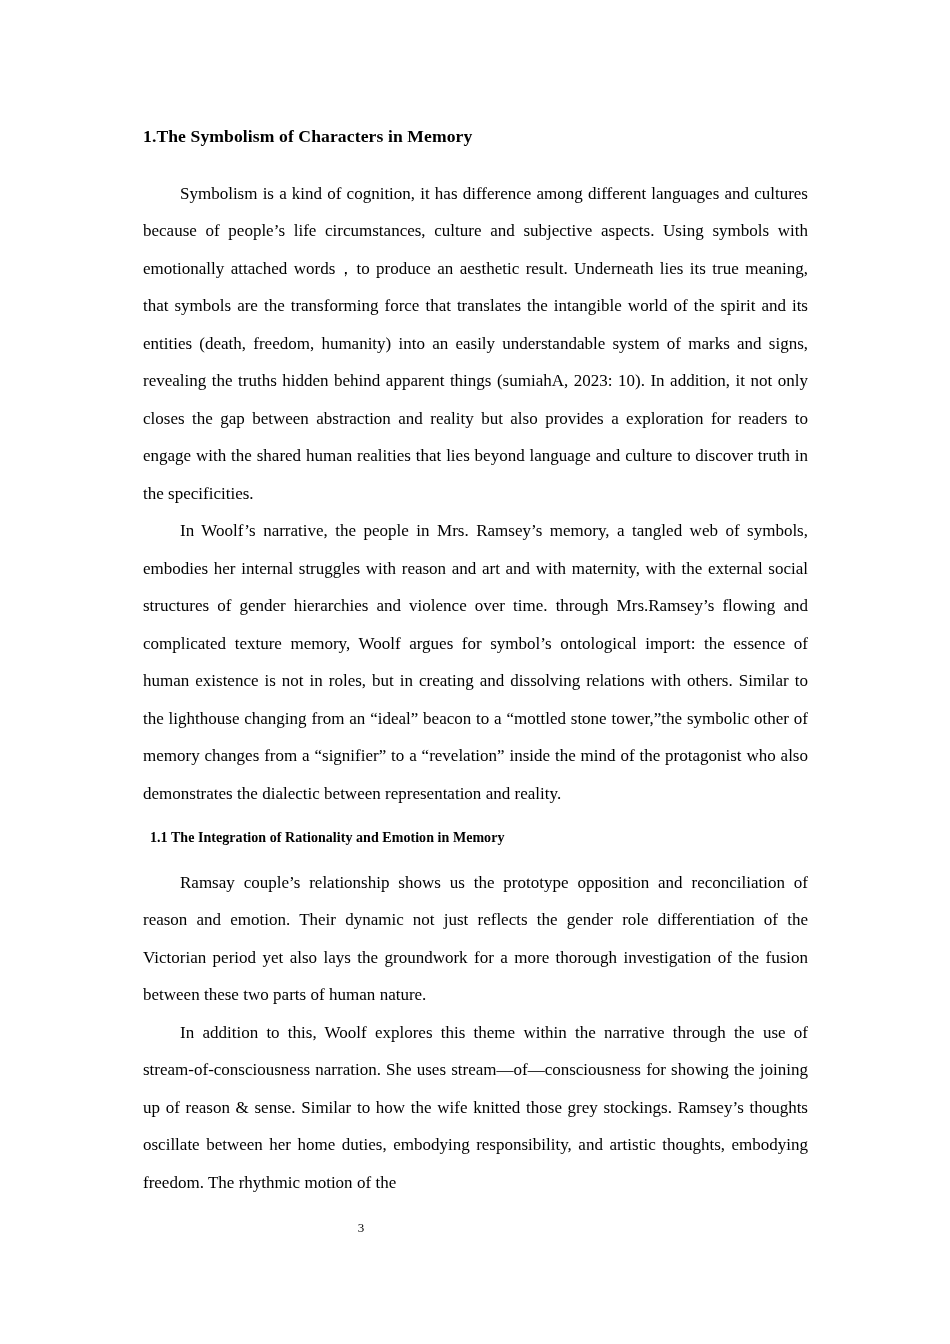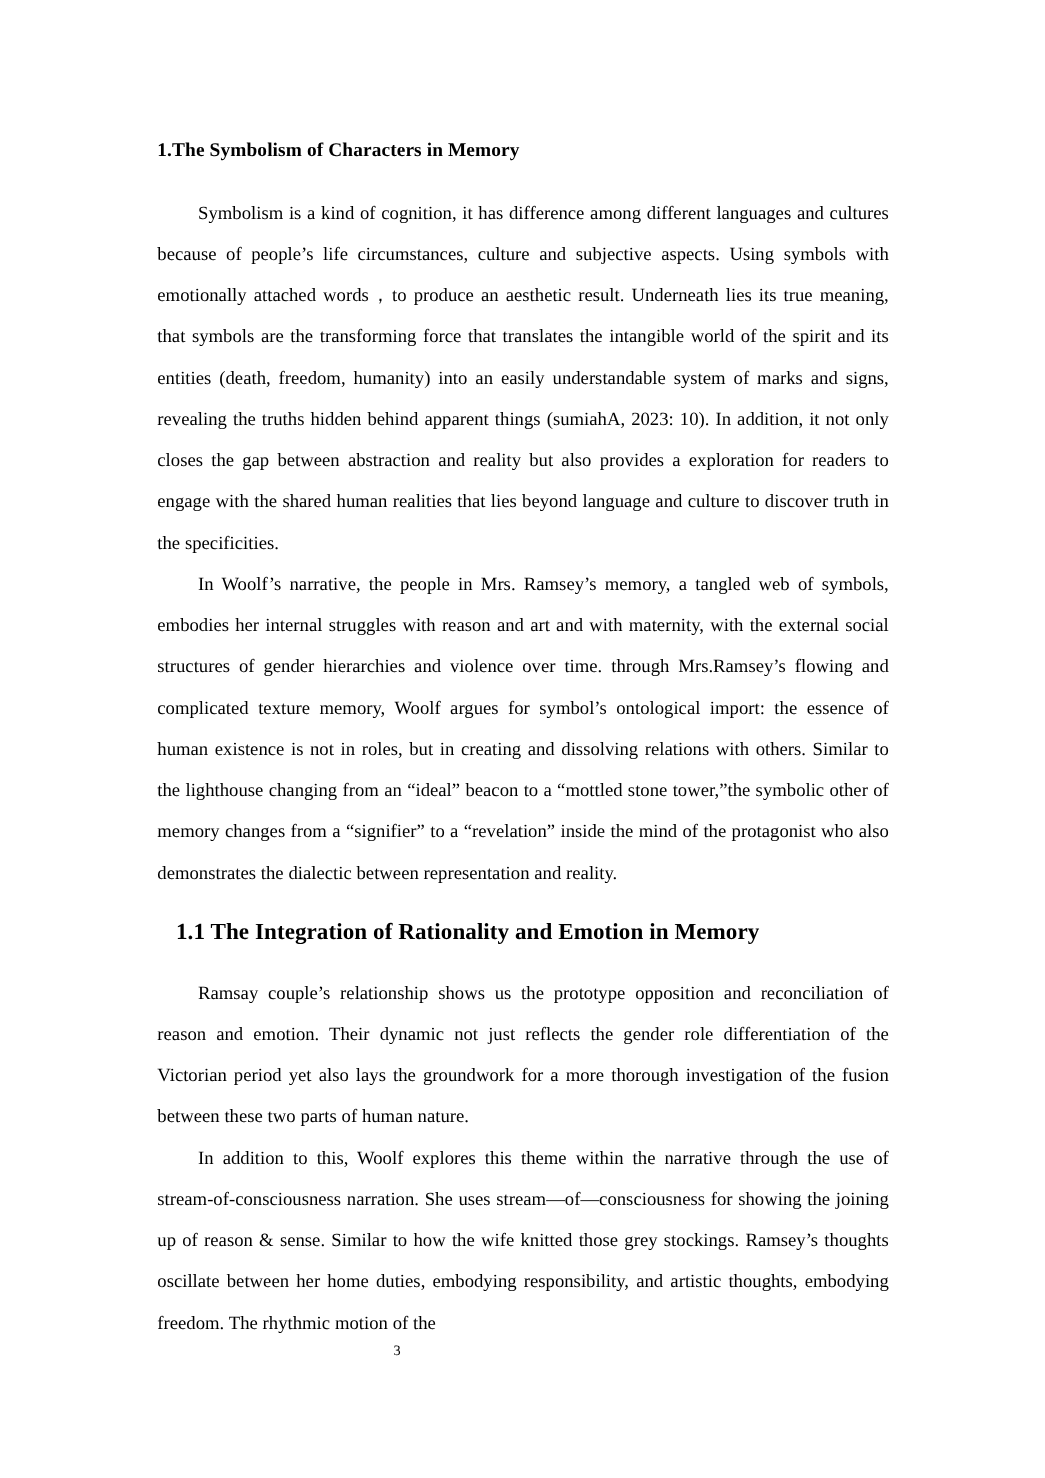--- a/index.html
+++ b/index.html
@@ -35,24 +35,24 @@
   h1.doc-heading {
     font-size: 17.6px;
     font-weight: bold;
     line-height: 37.5px;
     margin: 0 0 19px 0;
     letter-spacing: 0.1px;
     text-align: left;
   }
 
   h2.doc-subheading {
-    font-size: 21px;
+    font-size: 14px;
     font-weight: bold;
     line-height: 37.5px;
-    margin: 17px;
+    margin: 7px;
     letter-spacing: 0.05px;
     text-align: left;
   }
 
   p.body-para {
     font-size: 17px;
     line-height: 37.5px;
     margin: 0;
     text-align: justify;
     text-justify: inter-word;

